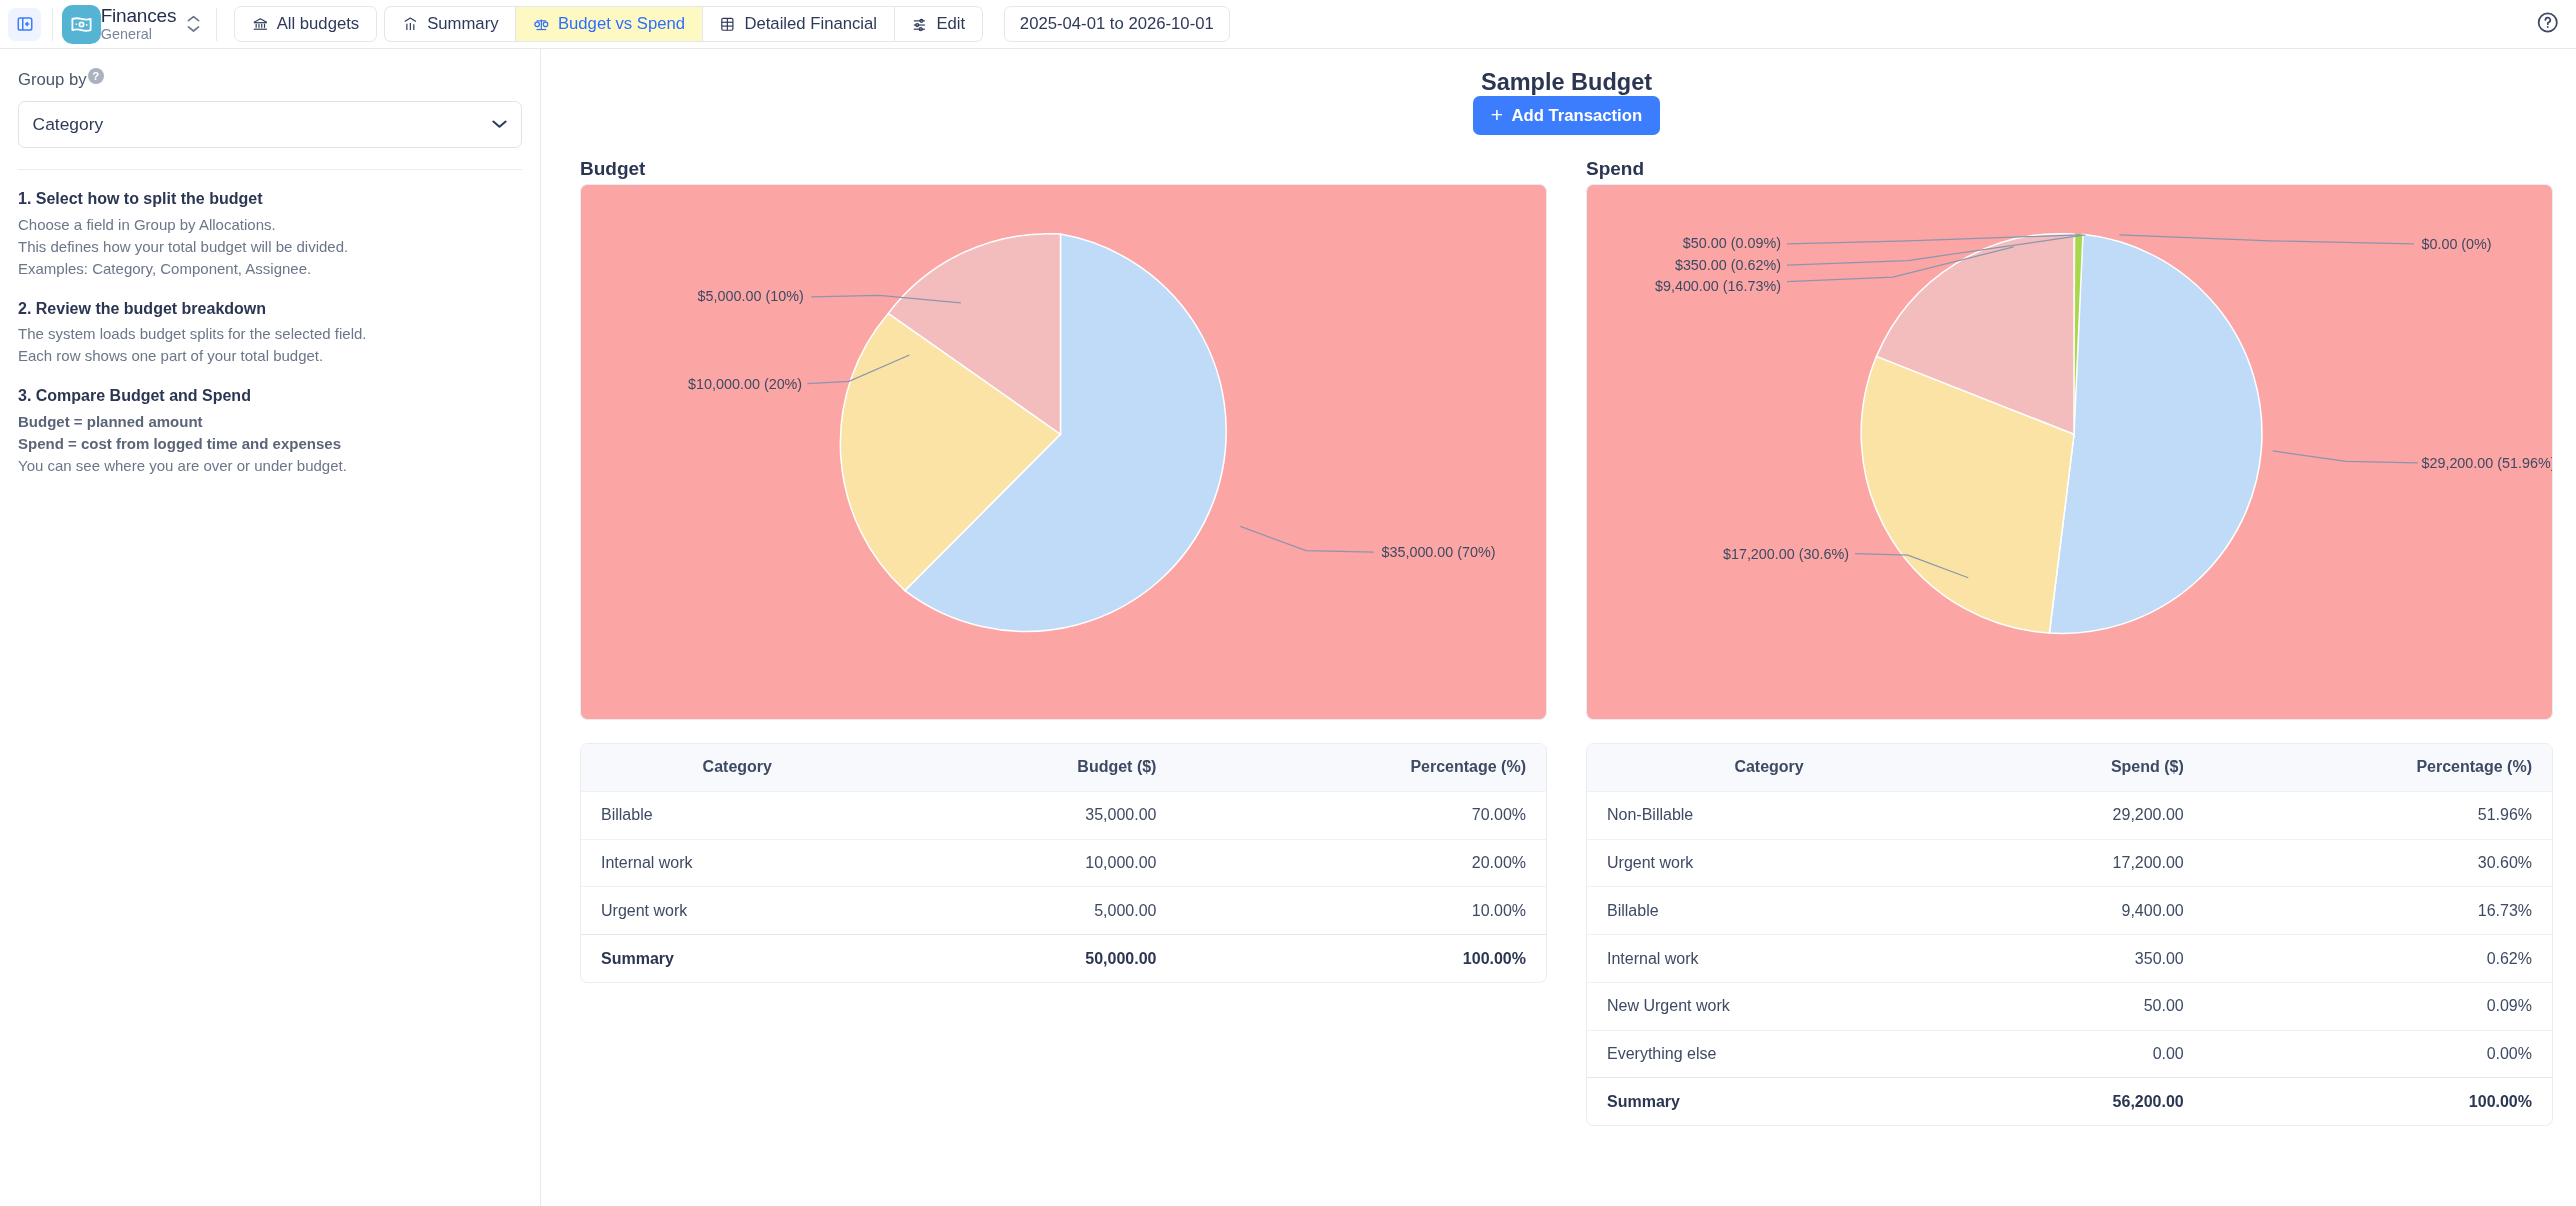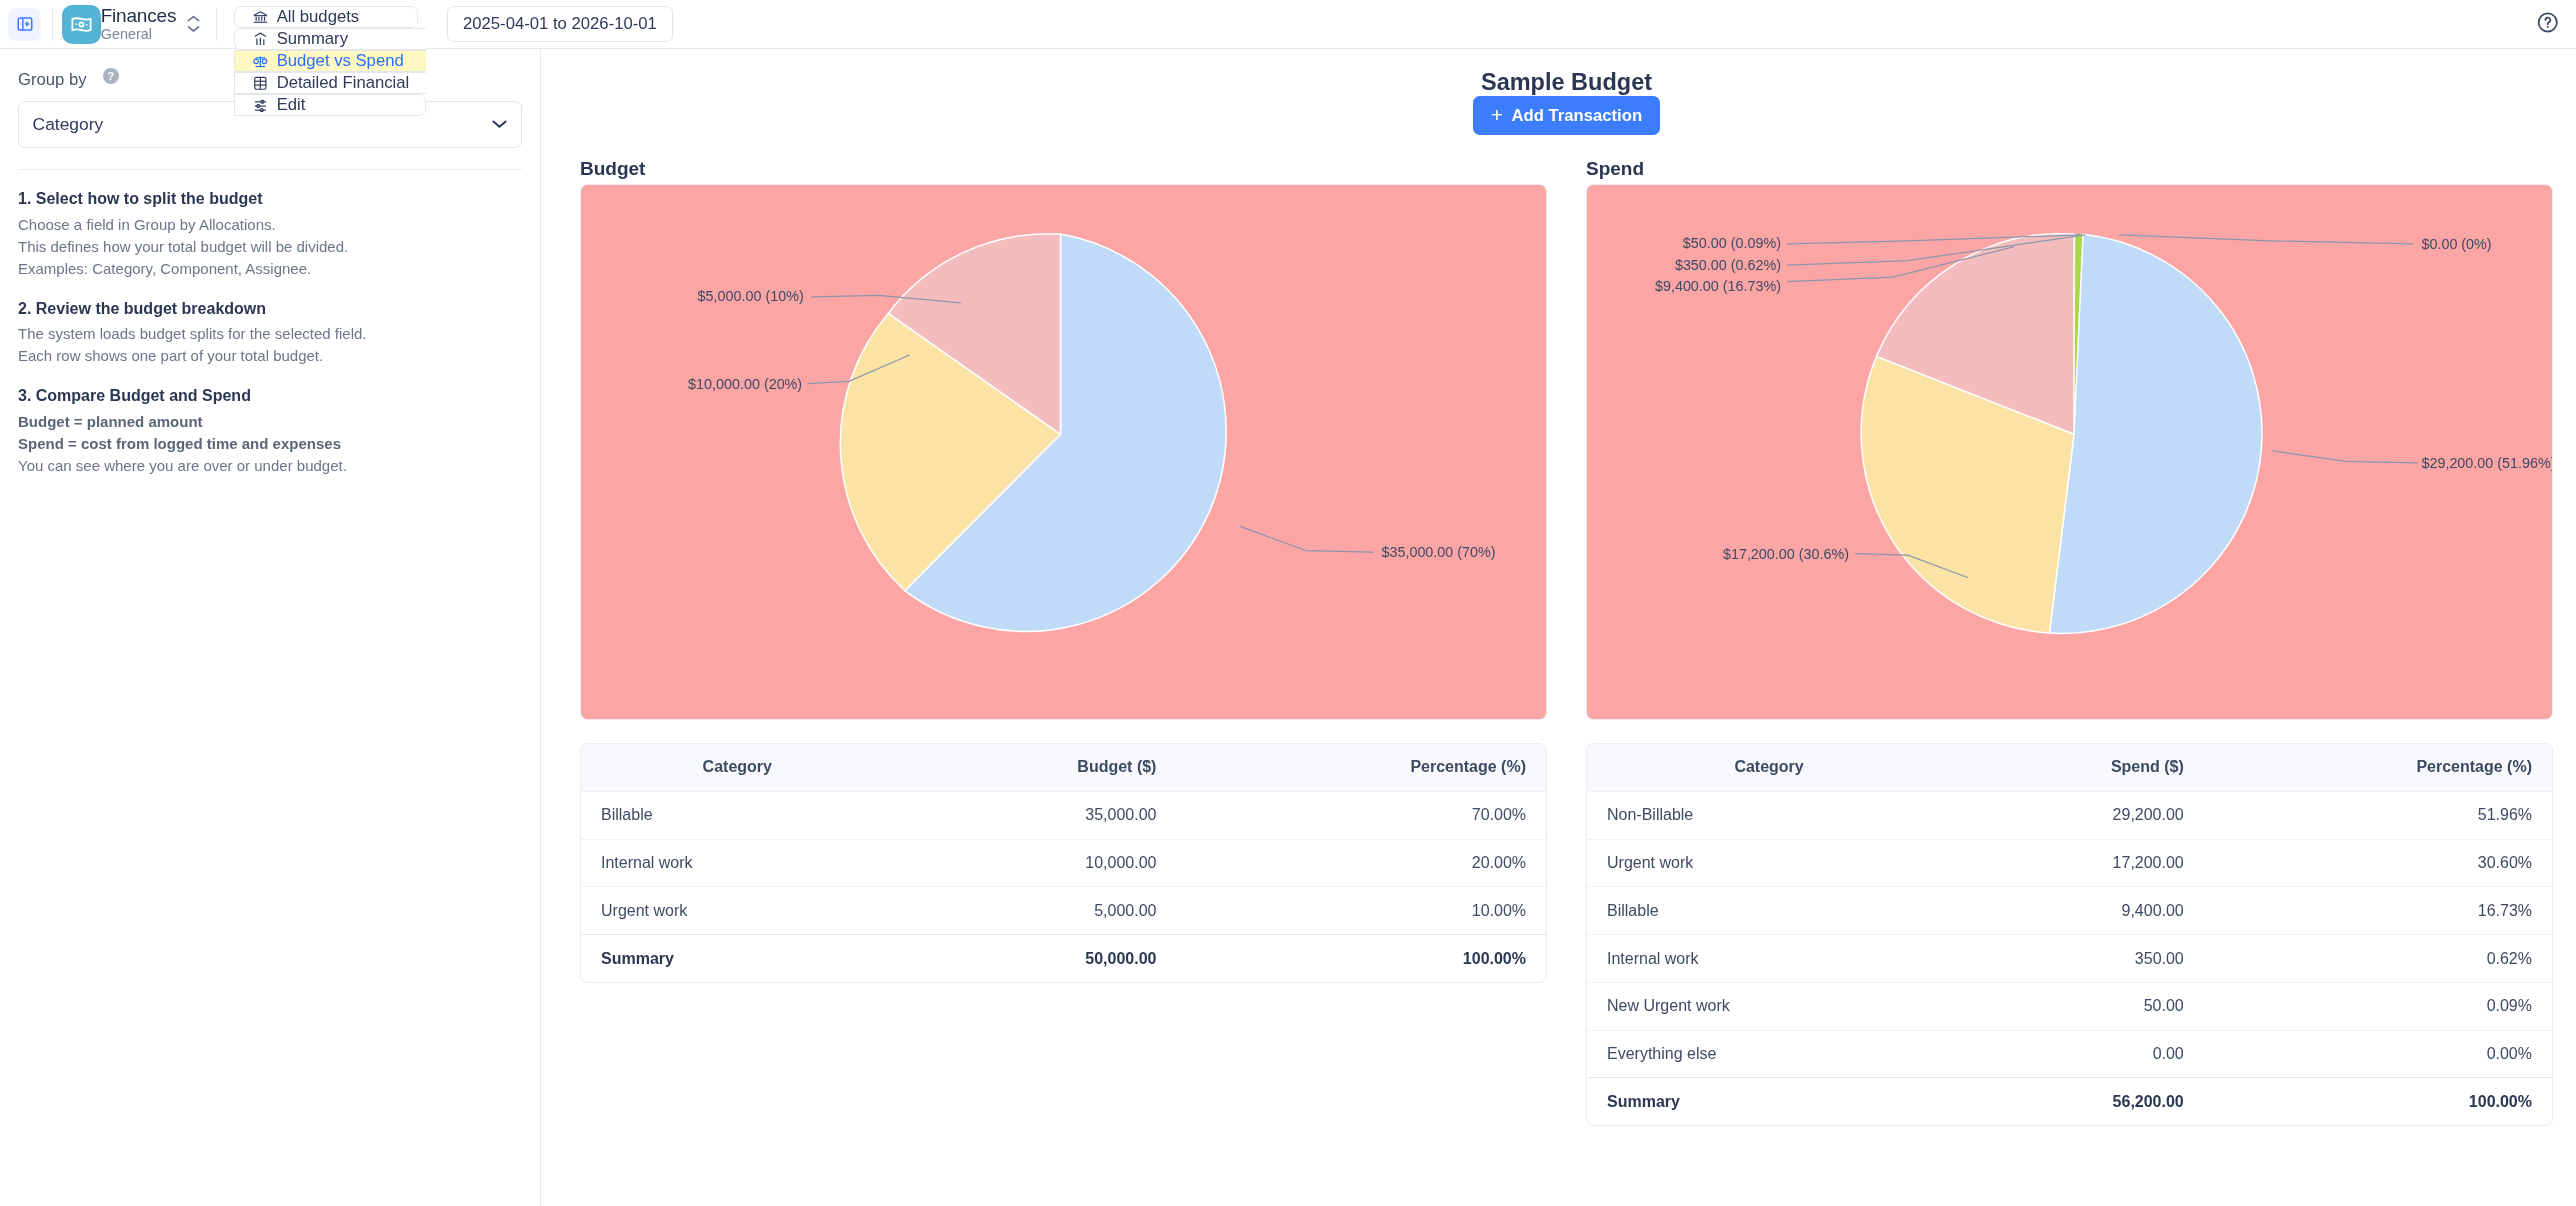--- a/index.html
+++ b/index.html
@@ -29,21 +29,21 @@
     width: 39px; height: 39px; border-radius: 10.6px;
     background: #55b4d4; display: flex; align-items: center; justify-content: center;
     flex: none;
   }
   .proj-text { margin-left: 0; line-height: 1.15; }
   .proj-name { font-size: 19px; font-weight: 400; color: #23304d; letter-spacing: -0.2px; }
   .proj-sub { font-size: 14.4px; color: #7a8599; margin-top: -0.8px; }
   .proj-chevrons { margin-left: 10.6px; display: flex; flex-direction: column; gap: 2.3px; color: #6b7689; }
   .topbar-sep2 { width: 0.8px; height: 33px; background: #e6e8ec; margin: 0 16.7px 0 16.7px; }
 
-  .tabs { display: flex; align-items: stretch; height: 36px; flex-direction: column; }
+  .tabs { display: flex; align-items: stretch; height: 36px; }
   .tab {
     display: flex; align-items: center; gap: 8.3px;
     padding: 0 16.7px;
     border: 0.8px solid #e3e6eb;
     background: #fff;
     font-size: 16.7px; color: #2e3a59;
     white-space: nowrap;
     border-radius: 6.8px;
     margin-right: 7.6px;
   }
@@ -59,21 +59,21 @@
     padding: 0 15px; border: 0.8px solid #e3e6eb; border-radius: 6.8px;
     font-size: 16.7px; color: #2e3a59; background: #fff; white-space: nowrap;
   }
   .help-btn { position: absolute; right: 16.7px; top: 50%; transform: translateY(-50%); }
 
   
   .body-wrap { display: flex; height: calc(1207px - 49px); }
 
   
   .sidebar { width: 541px; flex: none; padding: 21px 18px 0 18px; border-right: 0.8px solid #e6e8ec; }
-  .groupby-row { display: flex; align-items: center; gap: 16px; font-size: 16.7px; color: #4a5568; }
+  .groupby-row { display: flex; align-items: center; gap: 1px; font-size: 16.7px; color: #4a5568; }
   .help-dot {
     width: 16px; height: 16px; border-radius: 50%;
     background: #aab2c0; color: #fff; font-size: 11.4px; font-weight: bold;
     display: inline-flex; align-items: center; justify-content: center;
     position: relative; top: -4.5px;
   }
   .select-box {
     margin-top: 10.6px; height: 47px;
     border: 0.8px solid #dfe3e9; border-radius: 6.8px;
     display: flex; align-items: center; justify-content: space-between;

